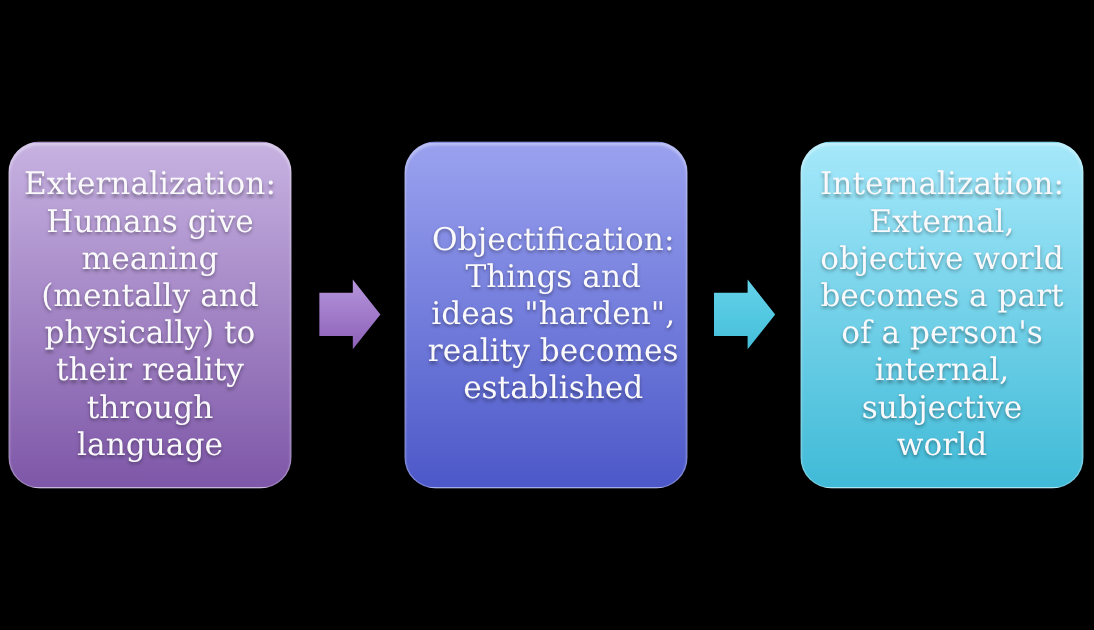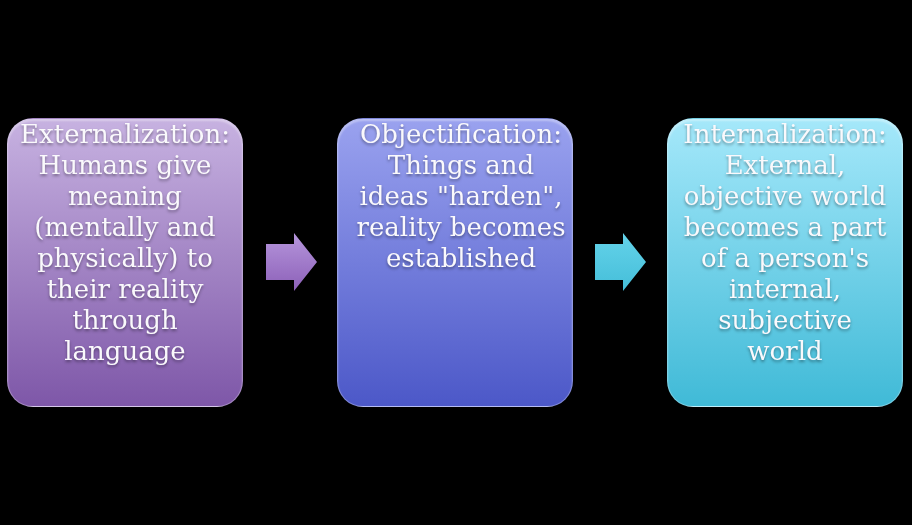--- a/index.html
+++ b/index.html
@@ -17,21 +17,21 @@
   .box {
     position: absolute;
     top: 118px;
     width: 236px;
     height: 289px;
     border-radius: 26px;
     background: linear-gradient(180deg, var(--gtop) 0%, var(--gbot) 100%);
     border: 1px solid rgba(255,255,255,0.28);
     box-shadow: inset 0 2px 2px rgba(255,255,255,0.35), 0 4px 8px rgba(0,0,0,0.55);
     display: flex;
-    align-items: flex-start;
+    align-items: center;
     justify-content: center;
     box-sizing: border-box;
   }
   .box-text {
     white-space: pre-line;
     text-align: center;
     font-size: 26px;
     line-height: 31px;
     color: #faf9fc;
     text-shadow: 0 2px 3px rgba(0,0,0,0.38);

